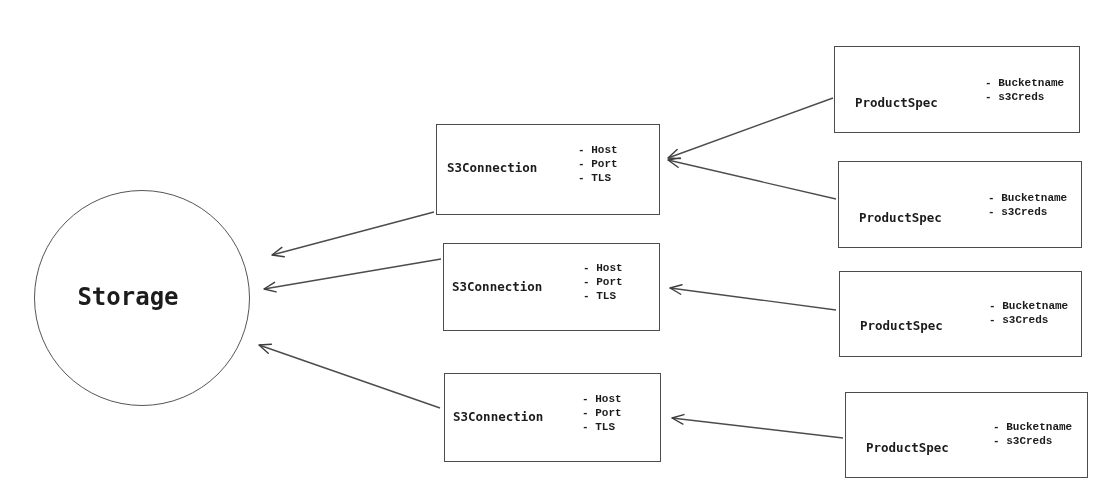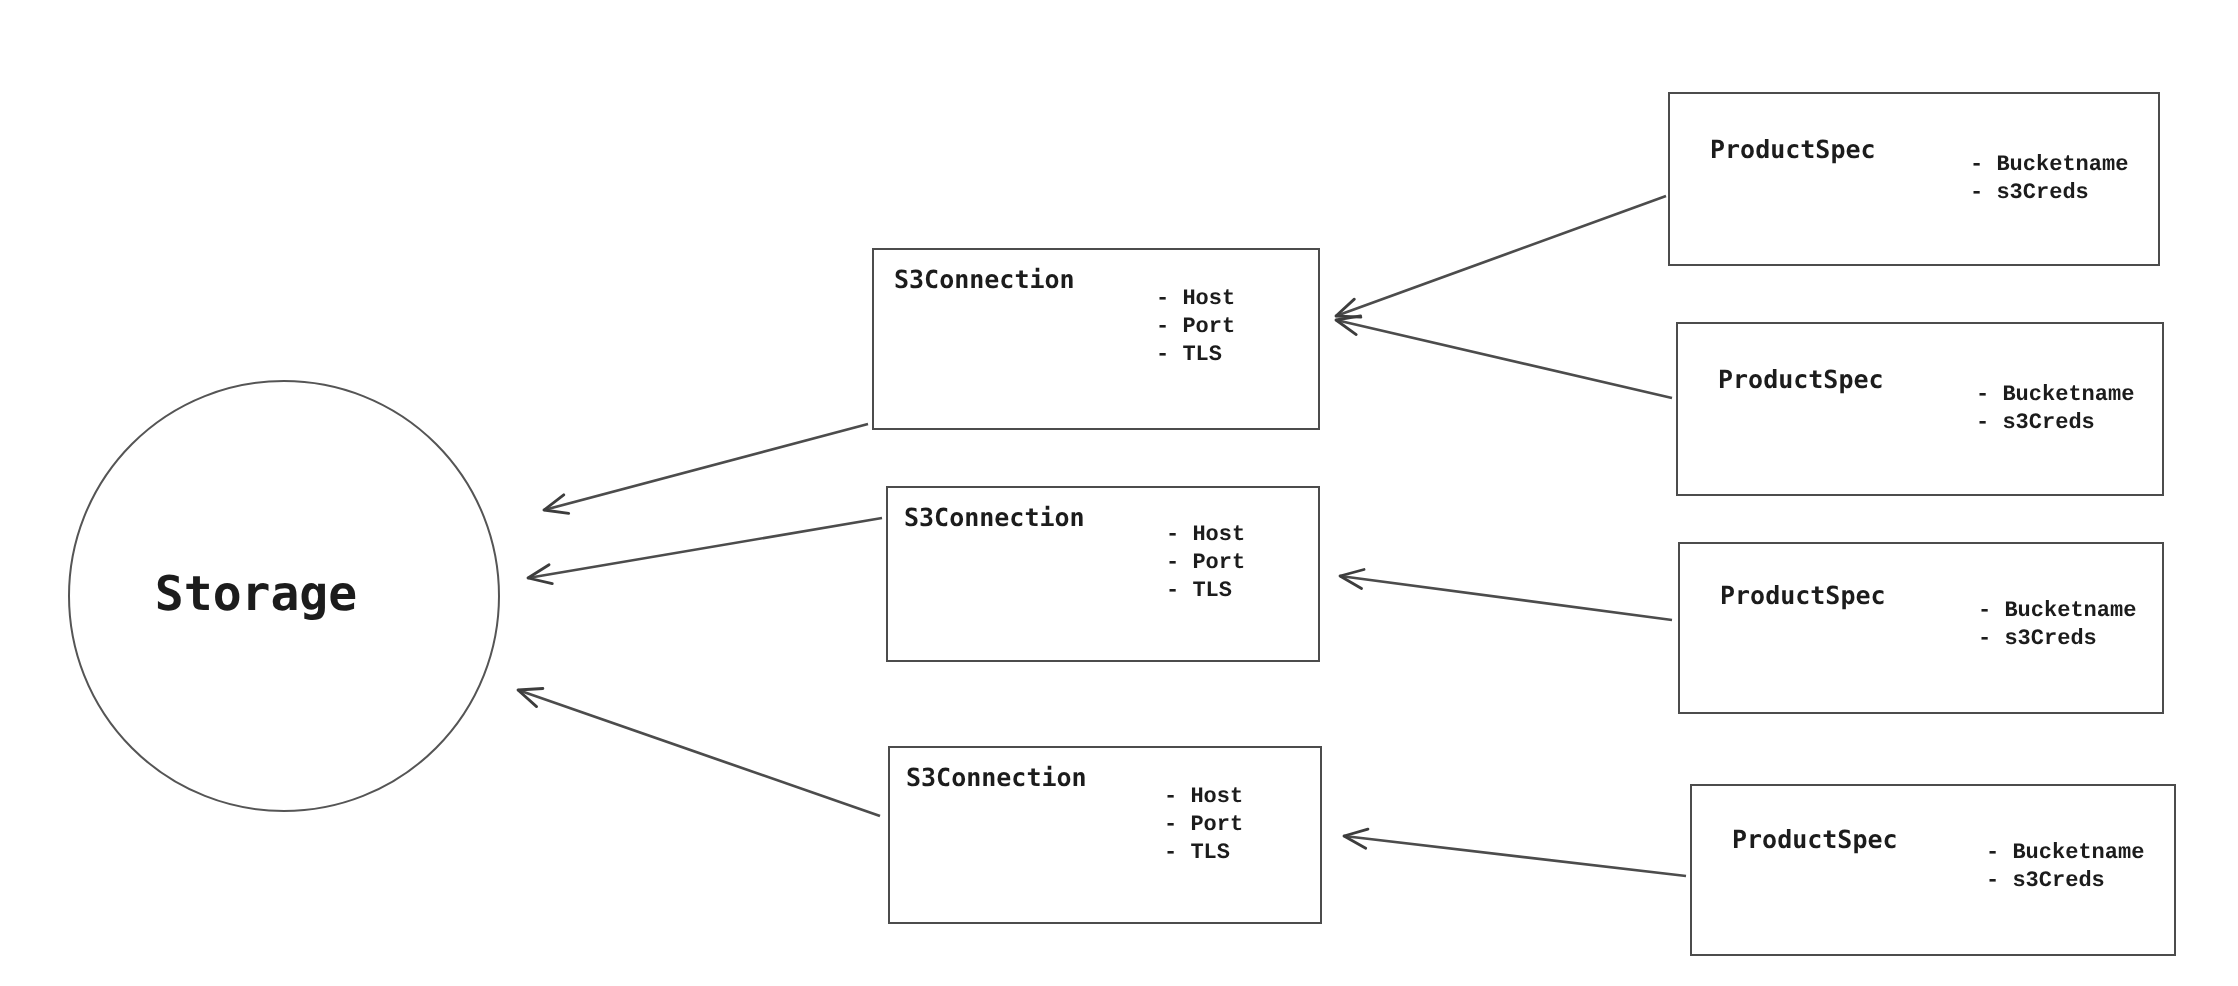--- a/index.html
+++ b/index.html
@@ -33,20 +33,21 @@
     background: #ffffff;
   }
   .node-title {
     position: absolute;
     font-family: "DejaVu Sans Mono", "Liberation Mono", monospace;
     font-size: 12.5px;
     font-weight: 700;
     color: #1c1c1c;
     white-space: nowrap;
     letter-spacing: 0px;
+    margin-top: 28px;
   }
   .node-attrs {
     position: absolute;
     font-family: Liberation Mono, monospace;
     font-size: 11px;
     font-weight: 700;
     color: #1c1c1c;
     line-height: 14px;
     white-space: nowrap;
   }

